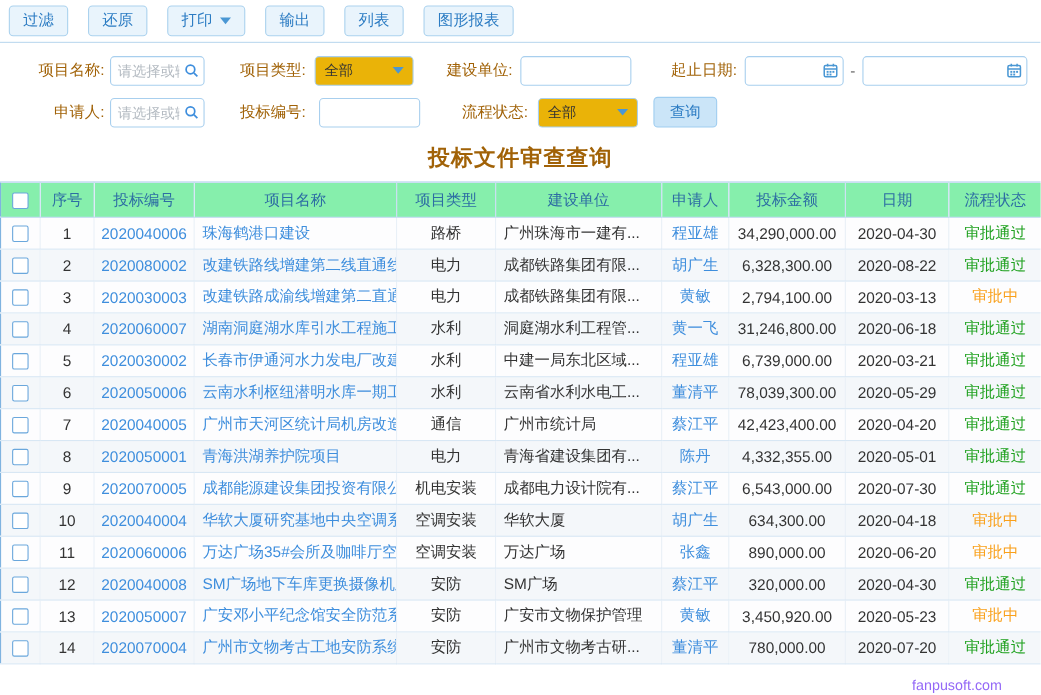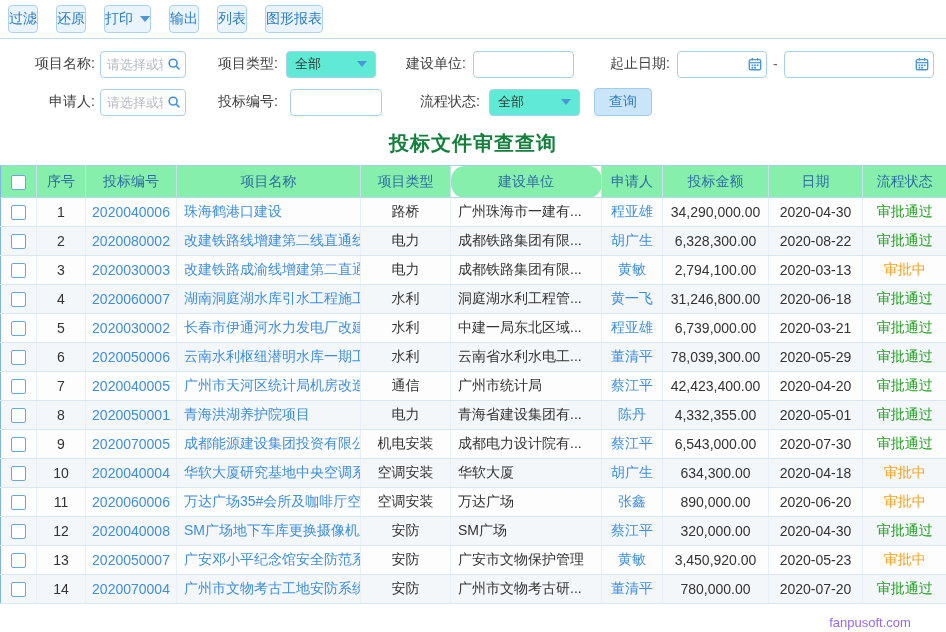--- a/index.html
+++ b/index.html
@@ -12,32 +12,32 @@
     color:#333;
   }
   
   .toolbar {
     display:flex; align-items:center; gap:18px;
     padding:5px 0 5px 8px;
     border-bottom:1px solid #bcd9ef;
   }
   .tb-btn {
     background:#e9f4fc; border:1px solid #abd2ee; border-radius:4px;
-    color:#2c7cc3; font-size:14px; padding:4px 0;
+    color:#2c7cc3; font-size:14px; padding:4px 12px;
     display:flex; align-items:center; gap:7px; cursor:pointer; white-space:nowrap;
   }
   .caret-down {
     width:0; height:0; display:inline-block;
     border-left:5px solid transparent; border-right:5px solid transparent;
     border-top:6px solid #4a97d4;
   }
   
   .filter { padding-top:6px; }
   .filter-row { display:flex; align-items:center; height:38px; }
-  .f-label { color:#404040; text-align:right; white-space:nowrap; }
+  .f-label { color:#a16207; text-align:right; white-space:nowrap; }
   .lbl-1 { width:95px; }
   .lbl-2 { width:72px; margin-left:20px; }
   .lbl-3 { width:72px; margin-left:18px; }
   .lbl-4 { width:76px; margin-left:20px; }
   .input-wrap { position:relative; display:inline-block; margin-left:5px; }
   .f-input {
     border:1px solid #a8cfee; border-radius:4px; height:27px;
     font-size:13px; color:#333; padding:0 6px;
     font-family:"Liberation Sans","DejaVu Sans",sans-serif;
     outline:none; width:100%;
@@ -50,30 +50,30 @@
   .w-date1 { width:90px; margin-left:7px; }
   .w-date2 { width:150px; }
   .icon-in-input {
     position:absolute; right:5px; top:50%; transform:translateY(-50%);
     display:flex; align-items:center; cursor:pointer;
   }
   .f-select {
     border:1px solid #a8cfee; border-radius:4px; height:27px; width:90px;
     margin-left:8px; display:inline-flex; align-items:center;
     justify-content:space-between; padding:0 8px; cursor:pointer;
-    background:#5eead4; color:#333; font-size:13px;
+    background:#eab308; color:#333; font-size:13px;
   }
   .dash-sep { margin:0 6px; color:#666; }
   .query-btn {
     background:#cbe5f8; border:1px solid #9fcdf0; border-radius:4px;
     color:#2c7cc3; font-size:14px; padding:4px 14px; margin-left:14px; cursor:pointer;
   }
   
   .page-title {
-    text-align:center; font-size:20px; font-weight:bold; color:#15803d;
+    text-align:center; font-size:20px; font-weight:bold; color:#a16207;
     margin:9px 0 8px 0; letter-spacing:1px;
   }
   
   table {
     width:946px; border-collapse:collapse; table-layout:fixed;
     border-left:1px solid #7fb3e0;
   }
   thead th {
     background:#86efac; color:#2d6da3; font-weight:normal; font-size:14px;
     height:32px; border-top:1px solid #a7cce9; border-bottom:1px solid #bcd9ef;
@@ -88,21 +88,21 @@
   tbody tr:nth-child(odd)  { background:#fdfdfe; }
   tbody tr:nth-child(even) { background:#f4f7fa; }
   td.cell-project, td.cell-unit { text-align:left; padding:0 7px; }
   .link { color:#3e8edd; text-decoration:none; cursor:pointer; }
   .checkbox {
     width:15px; height:15px; display:inline-block; background:#fff;
     border:1px solid #6aa7dc; border-radius:2px; vertical-align:middle; cursor:pointer;
   }
   
   .col-check{width:36px;} .col-seq{width:49px;} .col-bidno{width:91px;}
-  .col-project{width:184px;} .col-type{width:90px;font-family:Liberation Serif, serif;} .col-unit{width:151px;border-radius:14px;}
+  .col-project{width:184px;} .col-type{width:90px;font-family:Liberation Serif, serif;} .col-unit{width:151px;}
   .col-applicant{width:61px;} .col-amount{width:106px;} .col-date{width:94px;}
   .col-status{width:84px;}
   
   .watermark {
     position:absolute; right:6px; bottom:2px; width:140px;
     text-align:center; pointer-events:none; opacity:.92; line-height:1.1;
   }
   .wm-top { display:flex; align-items:center; justify-content:center; gap:3px; }
   .wm-name { font-size:22px; font-weight:bold; color:#a9aeb4; white-space:nowrap; }
   .wm-domain { font-size:13px; color:#8b5cf6; margin-top:1px; }

